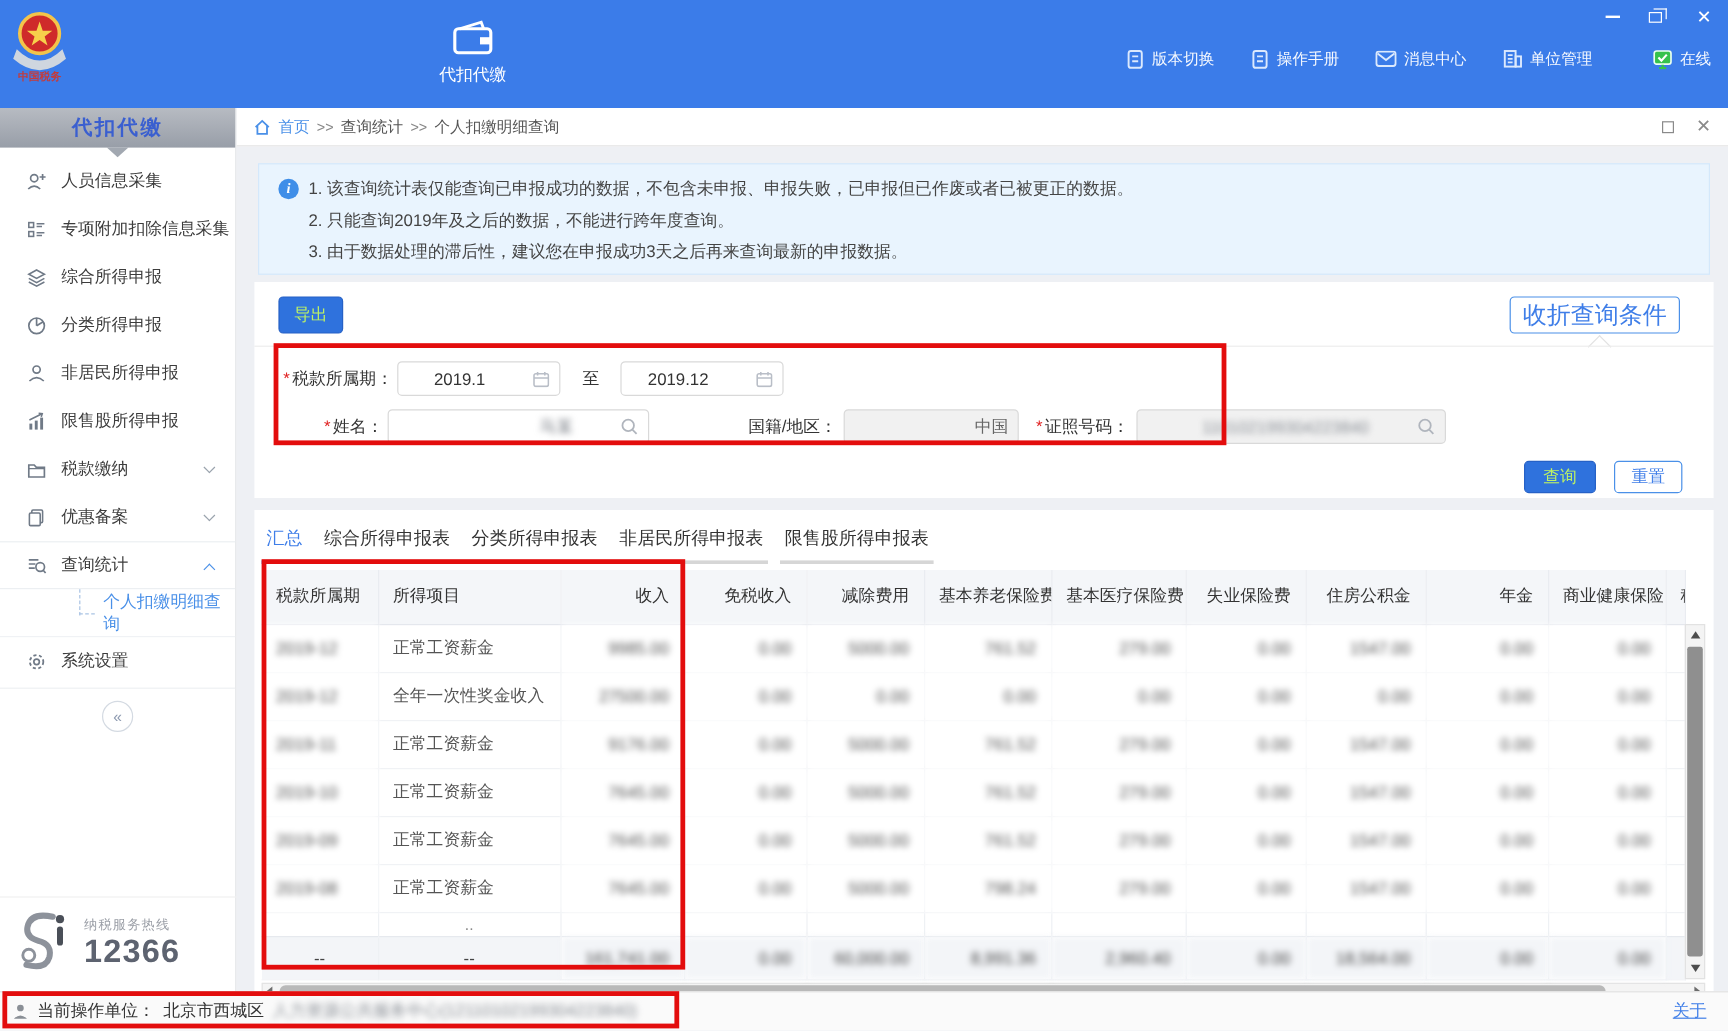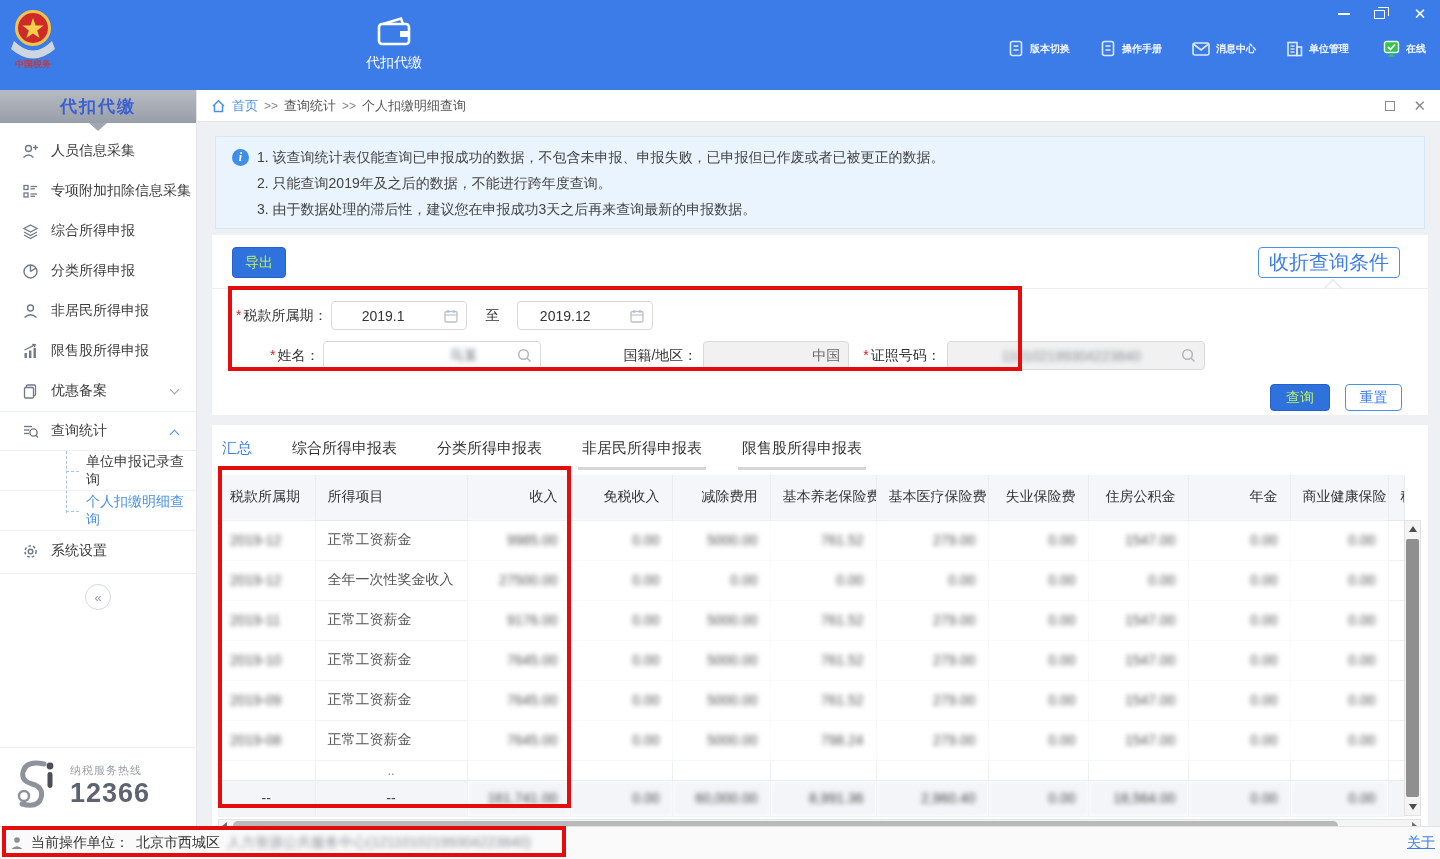--- a/index.html
+++ b/index.html
@@ -12,22 +12,22 @@
   .wc { color:#fff; width:16px; height:16px; display:flex; align-items:center; justify-content:center; cursor:pointer; font-size:15px; }
   .wc-min::after { content:""; width:12px; height:2px; background:#fff; display:block; }
   .wc-restore { position:relative; }
   .wc-restore i { position:absolute; width:11px; height:9px; border:1.5px solid #fff; background:#3b7ce9; left:0; top:4px; }
   .wc-restore i+i { left:4px; top:1px; background:transparent; border-bottom:none; border-left:none; }
   .brand { position:absolute; left:10px; top:8px; display:flex; align-items:center; }
   .app-title { color:#fff; font-size:21px; font-weight:bold; margin-left:12px; letter-spacing:1px; }
   .header-tab { position:absolute; left:352px; top:16px; width:84px; display:flex; flex-direction:column; align-items:center; gap:7px; cursor:pointer; }
   .header-tab span { color:#fff; font-size:14px; }
   .header-menu { position:absolute; right:14px; top:40px; display:flex; align-items:center; gap:30px; }
-  .hm-item { display:flex; align-items:center; gap:6px; color:rgba(255,255,255,.95); font-size:10px; cursor:pointer;font-weight:bold; }
-  .hm-online { margin-left:4px;text-align:center; }
+  .hm-item { display:flex; align-items:center; gap:6px; color:rgba(255,255,255,.95); font-size:13px; cursor:pointer; }
+  .hm-online { margin-left:20px;text-align:center; }
 
   
   .sidebar { position:absolute; left:0; top:90px; width:197px; height:736px; background:#fff; border-right:1px solid #e3e5e8; z-index:4; }
   .side-cap { height:33px; background:linear-gradient(#b7bbc2,#989ea8); display:flex; align-items:center; justify-content:center; color:#3a5fd0; font-size:17px; font-weight:bold; letter-spacing:2px; }
   .side-cap-arrow { width:0; height:0; border-left:9px solid transparent; border-right:9px solid transparent; border-top:8px solid #a2a8b1; margin:0 auto; }
   .side-item { height:40px; display:flex; align-items:center; padding-left:22px; cursor:pointer; color:#3c3c3c; font-size:14px; position:relative; }
   .side-item .sicon { width:17px; height:17px; margin-right:12px; flex:0 0 17px; }
   .chev { position:absolute; right:18px; width:7px; height:7px; border-right:1.5px solid #9aa3ad; border-bottom:1.5px solid #9aa3ad; }
   .chev-down { transform:rotate(45deg); top:15px; }
   .chev-up { transform:rotate(-135deg); top:19px; border-color:#4a90e8; }
@@ -80,21 +80,21 @@
   .w-name { width:218px; margin-left:4px; }
   .w-nation { width:146px; margin-left:6px; }
   .w-id { width:258px; margin-left:6px; }
   .gap-a { width:82px; }
   .gap-b { width:14px; }
   .action-row { display:flex; justify-content:flex-end; gap:15px; padding-right:26px; margin-top:14px; }
   .btn-query { width:60px; height:27px; }
   .btn-reset { width:57px; height:27px; }
 
   .card2 { margin:10px 12px 0 15px; background:#fff; height:408px; position:relative; }
-  .tabs { display:flex; gap:32px; padding:12px 0 0 6px; }
+  .tabs { display:flex; gap:10px; padding:12px 0 0 6px; }
   .tab { font-size:15px; color:#333; padding:2px 4px 9px 4px; border-bottom:3px solid #d6d6d6; cursor:pointer; }
   .tab.active { color:#3f7ee8; border-bottom-color:#3f7ee8; }
 
   .table-wrap { position:relative; margin:5px 0 0 6px; width:1203px; }
   table.grid { border-collapse:collapse; table-layout:fixed; width:1186px; }
   table.grid th { height:45px; background:#f4f6f9; font-weight:normal; font-size:14px; color:#333; border-bottom:1px solid #e4e7ed; border-right:1px solid #e9ecf1; padding:0 12px; overflow:hidden; white-space:nowrap; }
   table.grid td { height:40px; font-size:14px; color:#555; border-bottom:1px solid #f0f2f5; border-right:1px solid #eef1f4; padding:0 12px; overflow:hidden; white-space:nowrap; background:#fff; }
   table.grid .al { text-align:left; }
   table.grid .ar { text-align:right; }
   table.grid .ac { text-align:center; }
@@ -108,21 +108,21 @@
   .tri-up { width:0; height:0; border-left:4px solid transparent; border-right:4px solid transparent; border-bottom:6px solid #4d4d4d; }
   .tri-down { width:0; height:0; border-left:4px solid transparent; border-right:4px solid transparent; border-top:6px solid #4d4d4d; }
   .vs-thumb { position:absolute; left:1px; top:18px; width:13px; height:258px; background:#8f8f8f; border-radius:2px; cursor:grab; }
   .vs-bottom { position:absolute; bottom:0; left:0; }
   .hscroll { margin-top:2px; width:1203px; height:15px; background:#f4f4f4; border:1px solid #e3e3e3; display:flex; align-items:center; padding:0 3px; }
   .h-arrow-l { width:0; height:0; border-top:4px solid transparent; border-bottom:4px solid transparent; border-right:5px solid #6d6d6d; cursor:pointer; }
   .h-arrow-r { width:0; height:0; border-top:4px solid transparent; border-bottom:4px solid transparent; border-left:5px solid #6d6d6d; cursor:pointer; margin-left:auto; }
   .h-thumb { width:1105px; height:10px; background:#b9b9b9; border-radius:6px; margin-left:6px; cursor:grab; }
 
   
-  .statusbar { position:absolute; left:0; bottom:0; width:1440px; height:33px; background:#fafafa; border-top:1px solid #e2e2e2; display:flex; align-items:center; padding:0 5px 0 10px; z-index:6;gap:41px; }
+  .statusbar { position:absolute; left:0; bottom:0; width:1440px; height:33px; background:#fafafa; border-top:1px solid #e2e2e2; display:flex; align-items:center; padding:0 18px 0 10px; z-index:6;gap:41px; }
   .sb-left { display:flex; align-items:center; gap:7px; font-size:14px; color:#333; }
   .about-link { margin-left:auto; color:#3f7ee8; font-size:14px; text-decoration:underline; cursor:pointer; }
 
   
   .anno { position:absolute; border:4px solid #e30d0d; z-index:20; pointer-events:none; }
   .anno-form { left:228px; top:286px; width:794px; height:85px; }
   .anno-table { left:218px; top:466px; width:353px; height:342px; }
   .anno-status { left:2px; top:826px; width:564px; height:31px; }
 
   svg { display:block; }
@@ -253,42 +253,47 @@
         <rect x="2.5" y="10" width="2.4" height="5" fill="#707a87"></rect>
         <rect x="7" y="7.5" width="2.4" height="7.5" fill="#707a87"></rect>
         <rect x="11.5" y="5" width="2.4" height="10" fill="#707a87"></rect>
         <polyline points="2.5,7 13,1.8" fill="none" stroke="#707a87" stroke-width="1.3"></polyline>
         <polyline points="10.2,1.5 13.2,1.7 12.4,4.4" fill="none" stroke="#707a87" stroke-width="1.3"></polyline>
       </svg>
     <span>限售股所得申报</span>
   </div>
   <div class="side-item">
     <svg class="sicon" viewBox="0 0 17 17">
+        <path d="M2 4.5 h4.5 l1.8 2 H15 v8 H2 Z" fill="none" stroke="#707a87" stroke-width="1.4"></path>
+        <line x1="2" y1="7.5" x2="15" y2="7.5" stroke="#707a87" stroke-width="1.2"></line>
+      </svg>
+    <span>税款缴纳</span>
+    <i class="chev chev-down"></i>
+  </div>
+  <div class="side-item">
+    <svg class="sicon" viewBox="0 0 17 17">
         <rect x="4.5" y="2" width="9" height="10.5" rx="1" fill="#fff" stroke="#707a87" stroke-width="1.3"></rect>
         <rect x="2.5" y="4.5" width="9" height="10.5" rx="1" fill="#fff" stroke="#707a87" stroke-width="1.3"></rect>
       </svg>
     <span>优惠备案</span>
     <i class="chev chev-down"></i>
   </div>
   <div class="side-item bordered">
     <svg class="sicon" viewBox="0 0 17 17">
         <line x1="2" y1="3.5" x2="10" y2="3.5" stroke="#707a87" stroke-width="1.4"></line>
         <line x1="2" y1="7" x2="7.5" y2="7" stroke="#707a87" stroke-width="1.4"></line>
         <line x1="2" y1="10.5" x2="7" y2="10.5" stroke="#707a87" stroke-width="1.4"></line>
         <circle cx="11.5" cy="9.5" r="3.6" fill="none" stroke="#707a87" stroke-width="1.4"></circle>
         <line x1="14" y1="12.2" x2="16" y2="14.5" stroke="#707a87" stroke-width="1.4"></line>
       </svg>
     <span>查询统计</span>
     <i class="chev chev-up"></i>
   </div>
   <div class="submenu">
     <span class="tree-line"></span>
-    <div class="sub-item">
-      <span>单位申报记录查询</span>
-    </div>
     <div class="sub-item active">
       <span>个人扣缴明细查询</span>
     </div>
   </div>
   <div class="side-item">
     <svg class="sicon" viewBox="0 0 17 17">
         <circle cx="8.5" cy="8.5" r="5.6" fill="none" stroke="#707a87" stroke-width="1.5" stroke-dasharray="2.6 2.1"></circle>
         <circle cx="8.5" cy="8.5" r="2.3" fill="none" stroke="#707a87" stroke-width="1.4"></circle>
       </svg>
     <span>系统设置</span>

